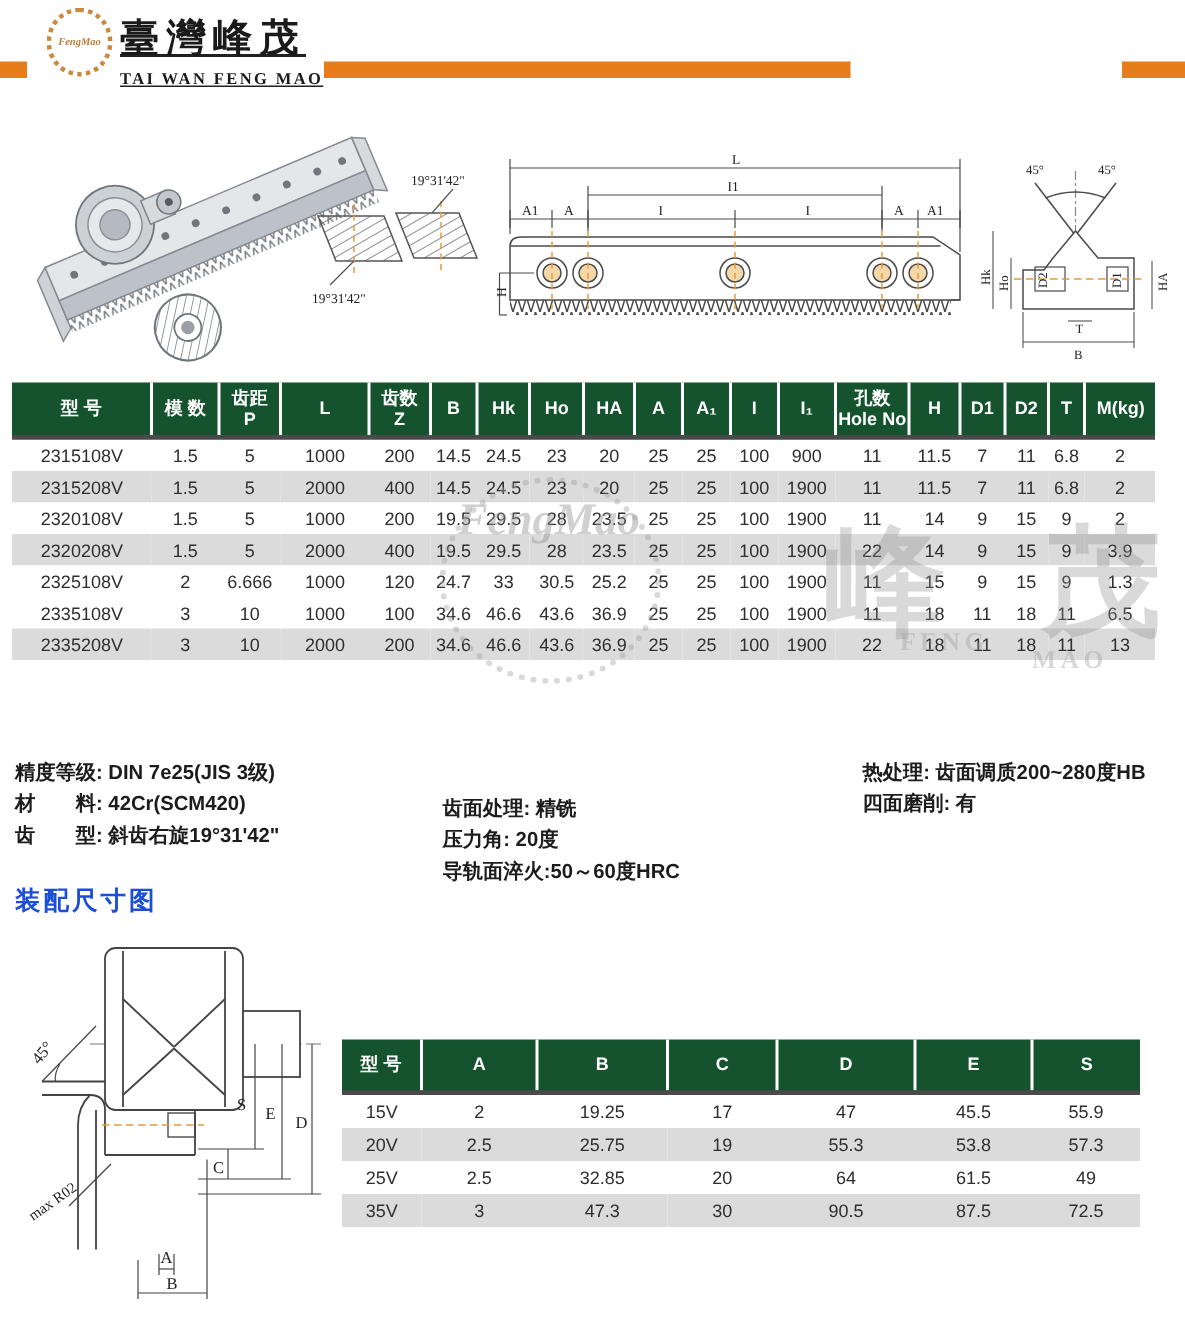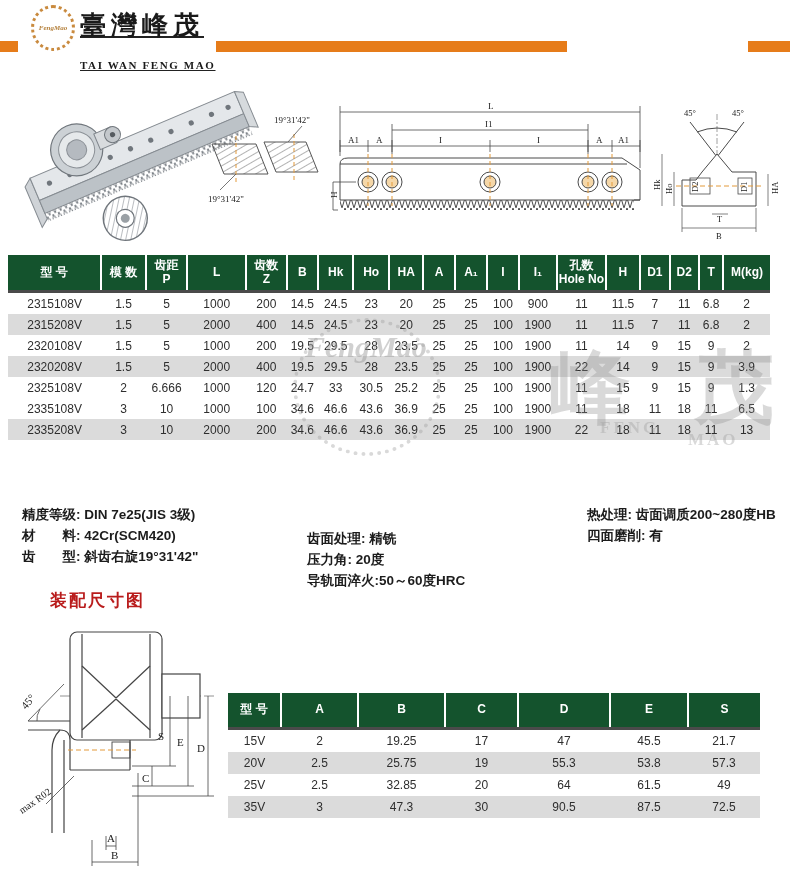--- a/index.html
+++ b/index.html
@@ -6,41 +6,41 @@
   .page{position:relative;width:790px;height:879px;background:#fff;overflow:hidden;
         font-family:"Liberation Sans",sans-serif;color:#222;}
   .abs{position:absolute;}
 
   
   .bar{background:#E67C1A;height:11px;}
   .logo-gear{width:38px;height:40px;border:3px dotted #c98a3e;border-radius:50%;
              display:flex;align-items:center;justify-content:center;}
   .logo-gear span{font:italic 700 7px "Liberation Serif",serif;color:#b5813c;}
   .brand-cn{font:700 26px "Liberation Serif",serif;letter-spacing:5px;color:#1a1a1a;white-space:nowrap;}
-  .brand-en{font:700 11px "Liberation Serif",serif;letter-spacing:1.6px;color:#1a1a1a;margin-top:16px;}
+  .brand-en{font:700 11px "Liberation Serif",serif;letter-spacing:1.6px;color:#1a1a1a;margin-top:4px;}
   .page-title{font:700 19px "Liberation Sans",sans-serif;color:#111;letter-spacing:1px;white-space:nowrap;}
 
   
   table{border-collapse:collapse;table-layout:fixed;}
   .spec-table th{background:#14532d;color:#fff;font:700 12px "Liberation Sans",sans-serif;
                  text-align:center;vertical-align:middle;white-space:pre-line;line-height:1.15;
                  border-right:2px solid #fff;border-bottom:3px solid #4a4a4a;padding:0;}
   .spec-table th:last-child{border-right:none;}
   .spec-table td{font:12px "Liberation Sans",sans-serif;color:#2e2e2e;text-align:center;
                  padding:0;vertical-align:middle;background:#fff;}
   .spec-table tr.alt td{background:#DBDBDB;}
   .main-table th{height:35px;}
   .main-table td{height:21px;}
   .asm-table th{height:34px;}
   .asm-table td{height:22px;}
 
   
   .spec-col div{font:600 13.5px "Liberation Sans",sans-serif;color:#1c1c1c;
-                line-height:21px;white-space:nowrap;margin-left:12px;}
-  .section-title{font:700 17px "Liberation Sans",sans-serif;color:#b91c1c;letter-spacing:2px;margin-left:40px;}
+                line-height:21px;white-space:nowrap;}
+  .section-title{font:700 17px "Liberation Sans",sans-serif;color:#1d4ed8;letter-spacing:2px;}
 
   
   .wm{pointer-events:none;z-index:5;}
   .wm-gear{width:140px;height:130px;border:4px dotted rgba(160,160,160,.4);border-radius:50%;}
   .wm-script{font:italic 700 30px "Liberation Serif",serif;color:rgba(150,150,150,.45);}
   .wm-cn{font:700 80px "Liberation Serif",serif;color:rgba(140,140,140,.33);letter-spacing:22px;white-space:nowrap;}
   .wm-en{font:700 17px "Liberation Serif",serif;color:rgba(160,160,160,.4);letter-spacing:3px;}
 
   svg text{font-family:"Liberation Serif",serif;fill:#222;}
 </style>
@@ -516,21 +516,21 @@
         </tr>
       </thead>
     <tbody>
         <tr>
           <td>15V</td>
           <td>2</td>
           <td>19.25</td>
           <td>17</td>
           <td>47</td>
           <td>45.5</td>
-          <td>21.7</td>
+          <td>55.9</td>
         </tr>
         <tr class="alt">
           <td>20V</td>
           <td>2.5</td>
           <td>25.75</td>
           <td>19</td>
           <td>55.3</td>
           <td>53.8</td>
           <td>57.3</td>
         </tr>

